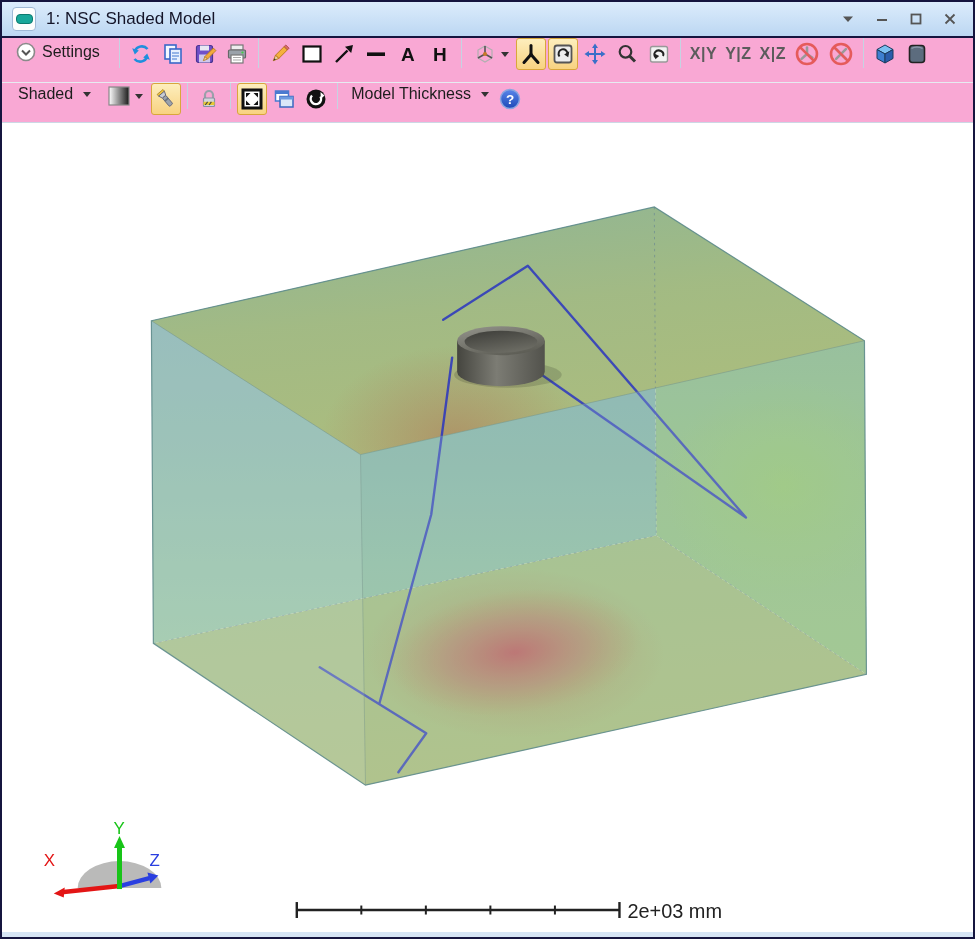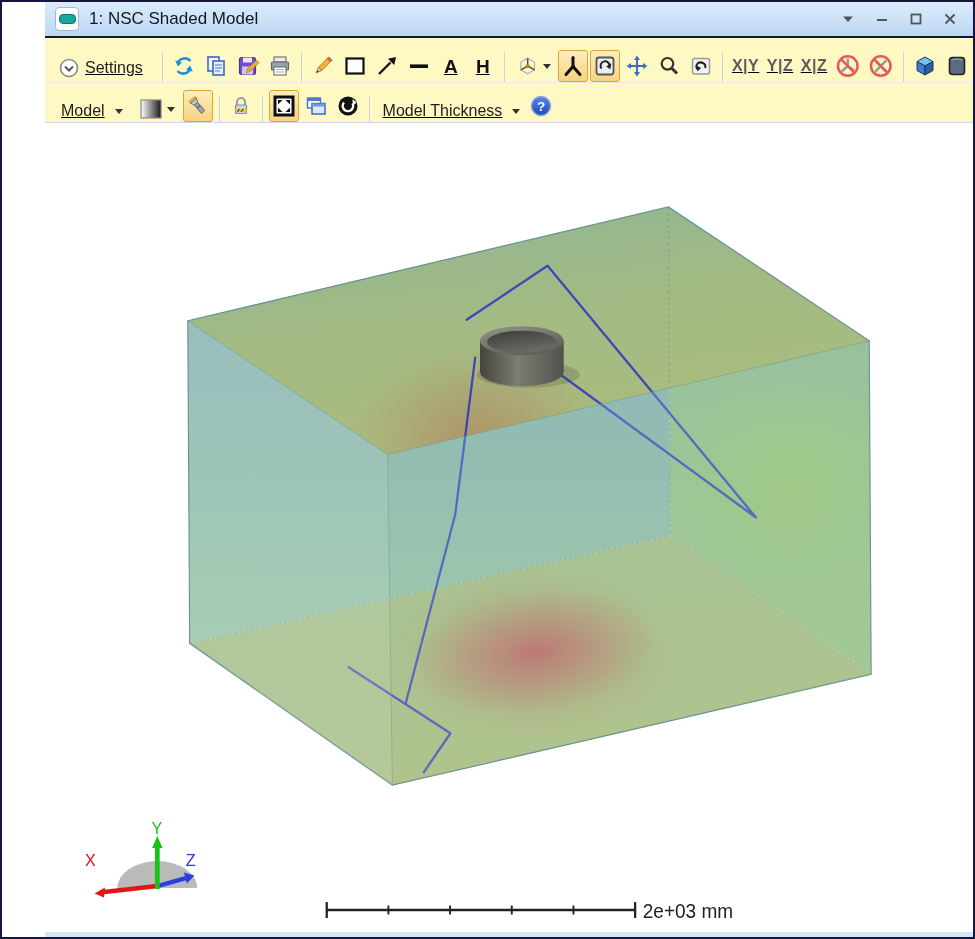--- a/index.html
+++ b/index.html
@@ -1,26 +1,26 @@
 <!DOCTYPE html>
 <html><head>
 <meta charset="utf-8">
 <style>
   html,body{margin:0;padding:0;background:#ffffff;font-family:"Liberation Sans","DejaVu Sans",sans-serif;}
-  .window{width:975px;height:939px;box-sizing:border-box;border:2px solid #15153f;display:flex;flex-direction:column;background:#fff;padding-left:43px;}
+  .window{width:975px;height:939px;box-sizing:border-box;border:2px solid #15153f;display:flex;flex-direction:column;background:#fff;}
   
   .titlebar{height:34px;flex:0 0 34px;background:linear-gradient(#dcecfc,#bcd7f2);display:flex;align-items:center;padding:0 10px;}
   .appicon{width:24px;height:24px;background:#fdfdfd;border:1px solid #9fb9d6;border-radius:4px;display:flex;align-items:center;justify-content:center;margin-right:10px;box-sizing:border-box;}
   .appicon .pill{width:15px;height:8px;background:#18a79a;border-radius:4px;border:1px solid #0d7a70;}
   .title-text{font-size:17px;color:#141428;flex:1;white-space:nowrap;}
   .winctl{display:flex;align-items:center;gap:16px;margin-right:4px;}
   .winctl .ctl{width:18px;height:18px;display:flex;align-items:center;justify-content:center;cursor:default;}
   .title-divider{height:2px;flex:0 0 2px;background:#15153f;}
   
-  .toolbar{display:flex;align-items:flex-end;background:#fef9c3;text-decoration:underline;}
+  .toolbar{display:flex;align-items:flex-start;background:#f9a8d4;}
   .toolbar-1{height:44px;flex:0 0 44px;padding-left:8px;border-bottom:1px solid #e7ebf1;}
   .toolbar-2{height:39px;flex:0 0 39px;padding-left:12px;border-bottom:1px solid #ccd8e5;}
   .tsep{width:1px;height:30px;background:#c6d3e2;margin:0 5px;flex:0 0 1px;}
   .toolbar-2 .tsep{height:26px;}
   .tbtn{min-width:30px;height:32px;display:flex;align-items:center;justify-content:center;border:1px solid transparent;border-radius:3px;margin:0 1px;box-sizing:border-box;padding:0 2px;}
   .tbtn.active{background:linear-gradient(#fdeebd,#f8d281);border-color:#d9a63b;}
   .tbtn svg{display:block;}
   .tlabel{font-size:16px;color:#1d1d1d;margin:0 6px 0 4px;}
   .settings{display:flex;align-items:center;margin-right:4px;}
   .caret{width:0;height:0;border-left:4px solid transparent;border-right:4px solid transparent;border-top:5px solid #333;margin-left:4px;}
@@ -246,21 +246,21 @@
     <div class="tbtn">
       <svg width="24" height="24" viewBox="0 0 24 24">
         <rect x="4.5" y="3.5" width="15" height="17" rx="3" fill="#5c6c7e" stroke="#222" stroke-width="1.6"></rect>
         <path d="M6.5 6.5 C9.5 4.5 14.5 4.5 17.5 6.5" fill="none" stroke="#8a98a8" stroke-width="1.4"></path>
       </svg>
     </div>
   </div>
 
   <div class="toolbar toolbar-2">
     <div class="dropdown">
-      <span class="tlabel" style="margin-left:0;">Model</span>
+      <span class="tlabel" style="margin-left:0;">Shaded</span>
       <span class="caret"></span>
     </div>
     <div class="dropdown" style="margin-left:8px;">
       <svg width="24" height="22" viewBox="0 0 24 22">
         <defs>
             <linearGradient id="gsw" x1="0" y1="0" x2="1" y2="0">
               <stop offset="0" stop-color="#ffffff"></stop>
               <stop offset="1" stop-color="#1a1a1a"></stop>
             </linearGradient>
           </defs>

